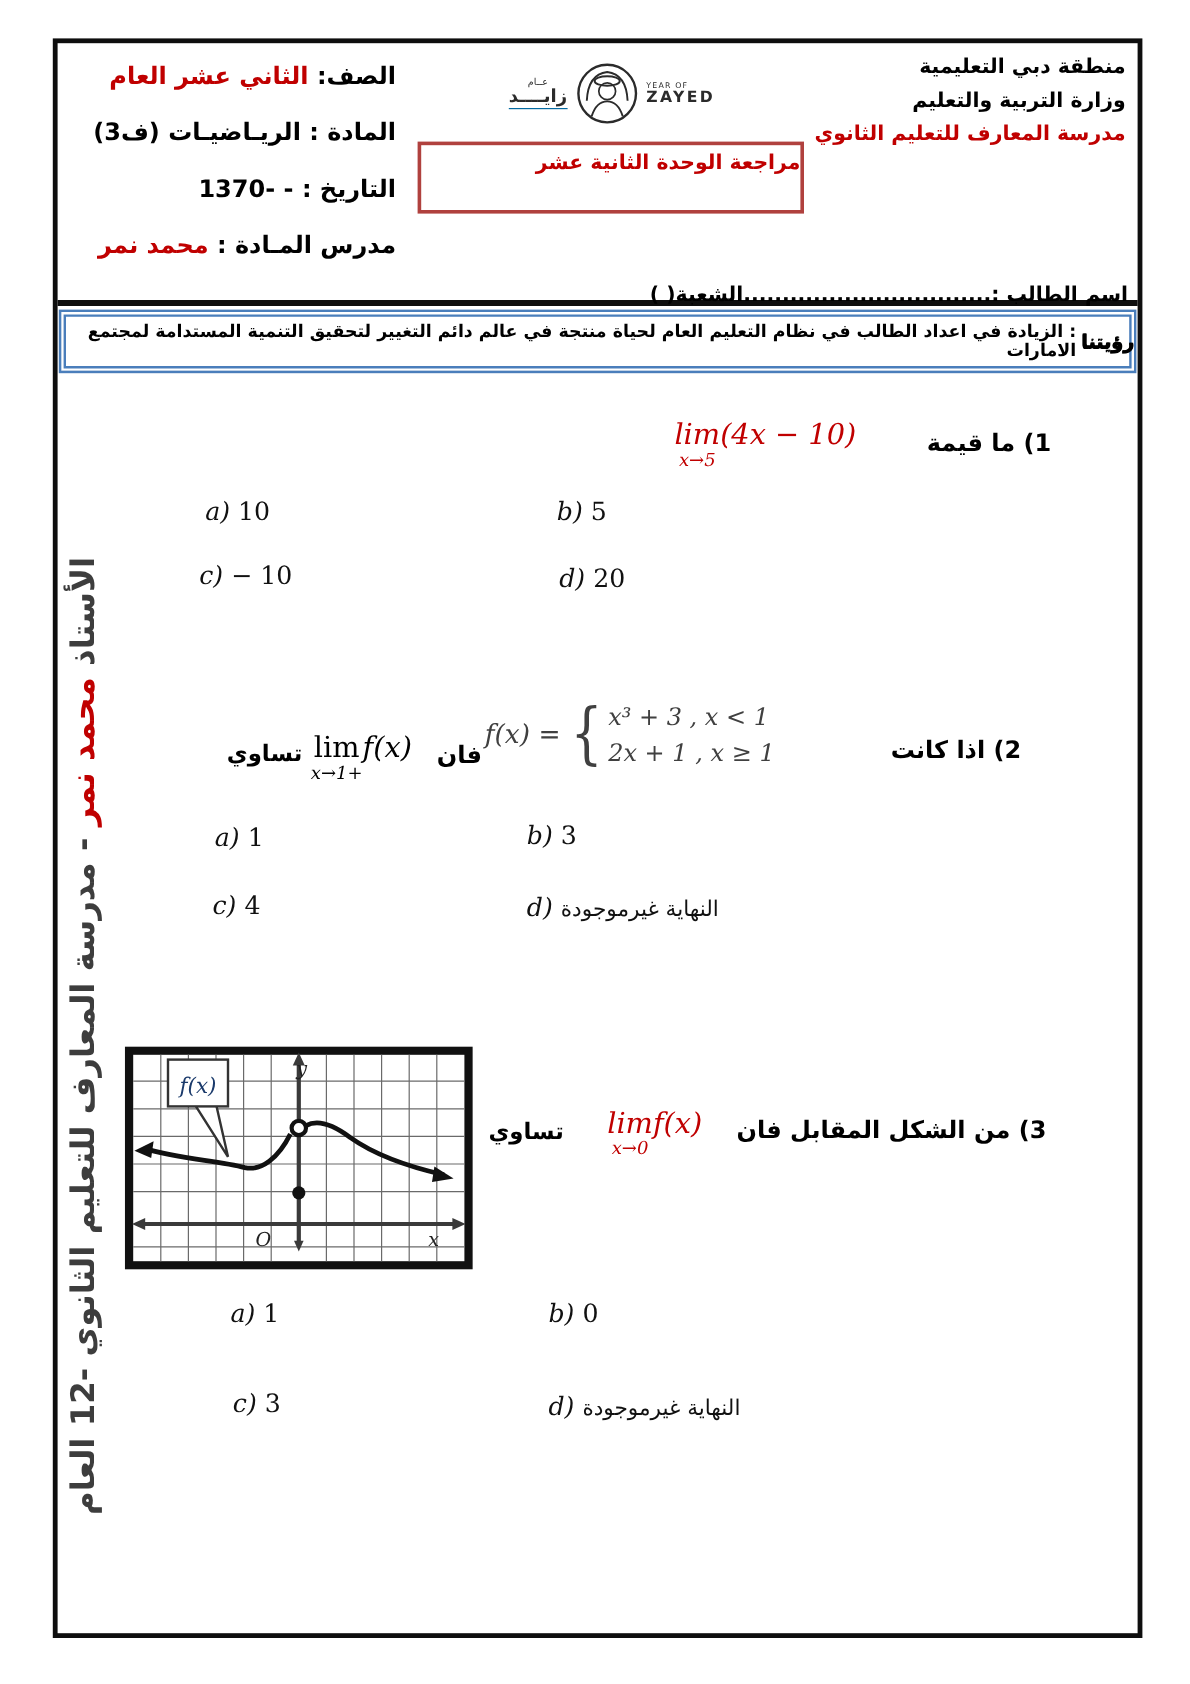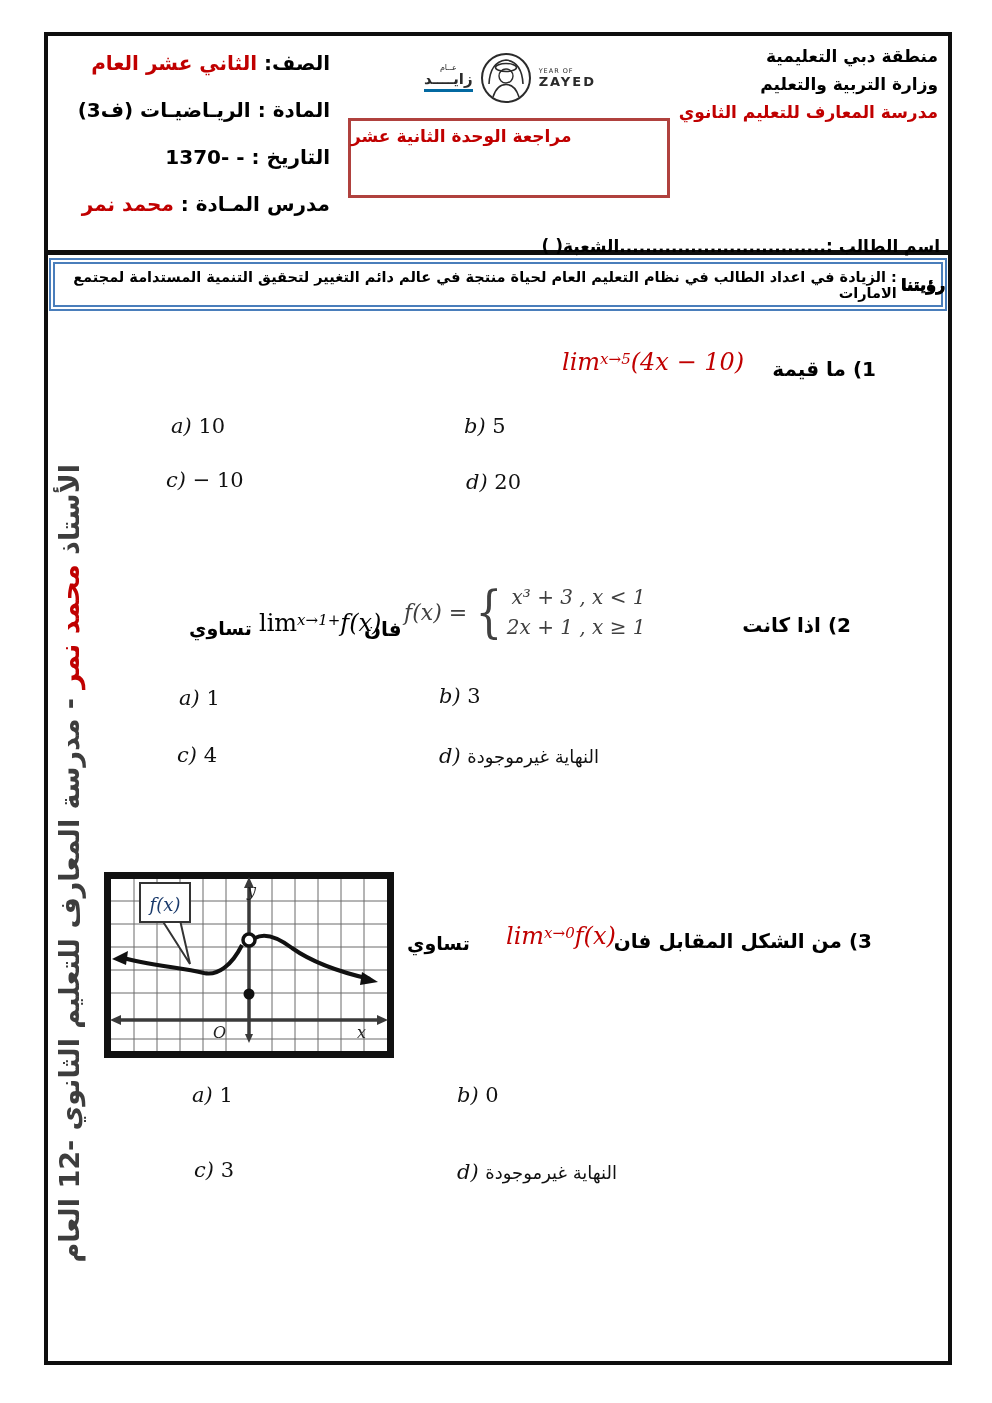--- a/index.html
+++ b/index.html
@@ -9,55 +9,55 @@
          border:4px solid #0e0e0e;box-sizing:border-box;background:#fff;}
   
   .header-rule{position:absolute;left:0;right:0;top:214px;height:5px;background:#0e0e0e;}
   .ministry{position:absolute;top:6px;right:10px;text-align:right;font-weight:bold;
             font-size:17px;line-height:28px;color:#000;}
   .ministry .school{color:#C00000;}
   .logo{position:absolute;top:12px;left:352px;width:220px;height:60px;direction:ltr;
         display:flex;align-items:center;justify-content:center;gap:6px;color:#2b2b2b;}
   .logo .ar{ text-align:center;line-height:1;}
   .logo .ar .small{font-size:8px;display:block;}
-  .logo .ar .big{font-size:15px;font-weight:bold;display:block;border-bottom:3px solid #0369a1;padding-bottom:2px;}
+  .logo .ar .big{font-size:15px;font-weight:bold;display:block;border-bottom:1px solid #0369a1;padding-bottom:2px;}
   .logo .en{ text-align:left;line-height:1;}
   .logo .en .small{font-size:6.5px;letter-spacing:1px;display:block;}
   .logo .en .big{font-size:13px;font-weight:bold;letter-spacing:2px;display:block;}
-  .review-box{position:absolute;left:300px;top:82px;width:322px;height:80px;
-              border:3px solid #b0413e;box-sizing:border-box;text-align:left;}
+  .review-box{position:absolute;left:300px;top:82px;width:322px;height:60px;
+              border:3px solid #b0413e;box-sizing:border-box;text-align:right;}
   .review-box span{color:#C00000;font-weight:bold;font-size:17px;line-height:30px;}
   .info{position:absolute;top:4px;right:618px;width:280px;text-align:right;
         font-weight:bold;font-size:20px;line-height:47px;white-space:nowrap;color:#000;}
   .info .red{color:#C00000;}
   .student{position:absolute;top:180px;right:8px;font-weight:bold;font-size:17px;color:#000;margin-top:20px;}
   
   .vision{position:absolute;left:1px;right:1px;top:222px;height:53px;box-sizing:border-box;
           border:2px solid #4a7ebb;box-shadow:inset 0 0 0 2px #ffffff, inset 0 0 0 4px #4a7ebb;
           display:flex;align-items:center;justify-content:center;gap:4px;
           font-size:14.5px;font-weight:bold;color:#000;}
   .vision .vlabel{font-size:16px;font-weight:900;text-shadow:0.7px 0 0 #000,0 0.7px 0 #000;}
   
   .section-title{position:absolute;top:283px;right:6px;color:#cc1111;font-weight:bold;font-size:20px;
                  letter-spacing:0.3px;text-shadow:0.8px 0.8px 0 #8c1010,-0.6px -0.6px 0 #8c1010;}
   
   .qtext{position:absolute;font-weight:bold;font-size:20px;color:#000;white-space:nowrap;text-align:right;}
   .qtail{position:absolute;font-weight:bold;font-size:19px;color:#000;}
   .math{position:absolute;direction:ltr;font-family:"DejaVu Serif",serif;display:flex;align-items:flex-start;}
   .math.red{color:#C00000;}
-  .lim-stack{display:inline-flex;flex-direction:row;line-height:1;}
+  .lim-stack{display:inline-flex;flex-direction:column;align-items:center;line-height:1;}
   .lim-main{font-size:24px;font-style:italic;}
   .lim-main.roman{font-style:normal;}
   .lim-sub{font-size:15px;font-style:italic;margin-top:2px;white-space:nowrap;}
   .expr{font-size:24px;font-style:italic;line-height:1.05;}
   .piecewise{position:absolute;direction:ltr;color:#404040;display:flex;align-items:center;
              font-family:"DejaVu Serif",serif;}
   .pw-fx{font-size:22px;font-style:italic;margin-right:4px;}
   .pw-brace{font-size:56px;font-weight:normal;line-height:0.9;transform:scaleX(0.75);}
-  .pw-rows{display:flex;flex-direction:column;font-size:20px;font-style:italic;line-height:30px;white-space:nowrap;align-items:flex-end;}
+  .pw-rows{display:flex;flex-direction:column;font-size:20px;font-style:italic;line-height:30px;white-space:nowrap;}
   .opt{position:absolute;direction:ltr;font-family:"DejaVu Serif",serif;font-size:21px;color:#111;white-space:nowrap;}
   .opt .letter{font-style:italic;}
   .opt .arval{font-family:"DejaVu Sans",sans-serif;font-size:18px;direction:rtl;unicode-bidi:embed;}
   
   .sidebar{position:absolute;left:6px;top:1140px;width:712px;height:54px;
            transform:rotate(-90deg);transform-origin:0 0;
            font-weight:bold;font-size:27px;color:#3d3d3d;white-space:nowrap;text-align:center;}
   .sidebar .red{color:#C00000;}
   
   .graph{position:absolute;left:56px;top:836px;}

